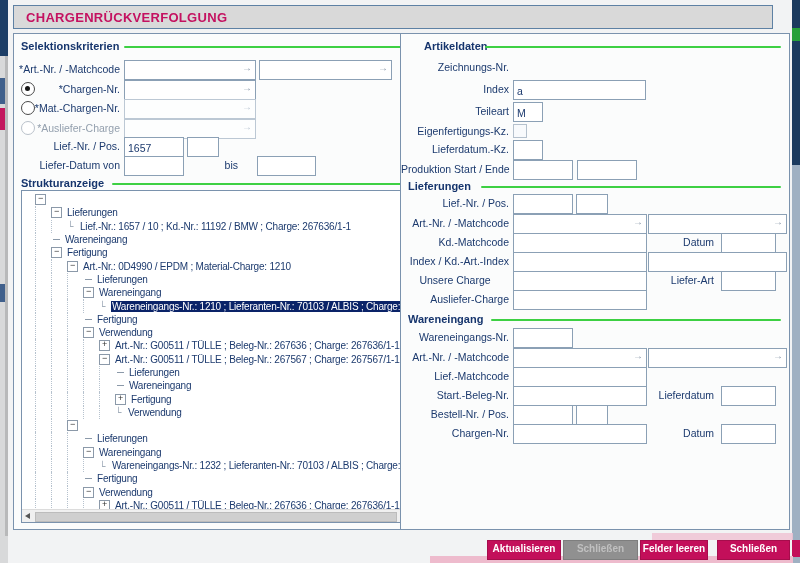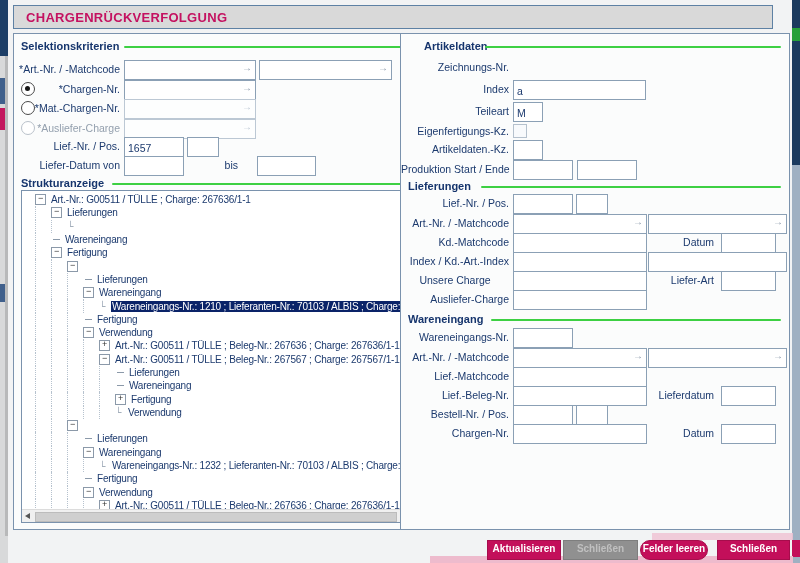--- a/index.html
+++ b/index.html
@@ -155,46 +155,47 @@
     <input style="">
   </div>
 
   <span class="sec-head" style="left:7px;top:143px;">Strukturanzeige</span>
   <div class="gline" style="left:98px;right:8px;top:149px;"></div>
 
   <div class="tree">
     <div class="tree-rows">
         <div class="trow">
           <span class="nbox">−</span>
-          <span class="ttxt">Art.-Nr.: G00511 / TÜLLE ; Charge: 267636/1-1</span>
         </div>
         <div class="trow">
           <span class="guide"></span>
           <span class="nbox">−</span>
           <span class="ttxt">Lieferungen</span>
         </div>
         <div class="trow">
           <span class="guide"></span>
           <span class="guide"></span>
           <span class="elbow">└</span>
+          <span class="ttxt">Lief.-Nr.: 1657 / 10 ; Kd.-Nr.: 11192 / BMW ; Charge: 267636/1-1</span>
         </div>
         <div class="trow">
           <span class="guide"></span>
           <span class="dashic"></span>
           <span class="ttxt">Wareneingang</span>
         </div>
         <div class="trow">
           <span class="guide"></span>
           <span class="nbox">−</span>
           <span class="ttxt">Fertigung</span>
         </div>
         <div class="trow">
           <span class="guide"></span>
           <span class="guide"></span>
           <span class="nbox">−</span>
+          <span class="ttxt">Art.-Nr.: 0D4990 / EPDM ; Material-Charge: 1210</span>
         </div>
         <div class="trow">
           <span class="guide"></span>
           <span class="guide"></span>
           <span class="guide"></span>
           <span class="dashic"></span>
           <span class="ttxt">Lieferungen</span>
         </div>
         <div class="trow">
           <span class="guide"></span>
@@ -354,21 +355,21 @@
   </div>
 
   <span class="lbl" style="left:0;top:71px;width:108px;">Teileart</span>
   <div class="fld" style="left:112px;top:68px;width:28px;">
     <input value="M" style="">
   </div>
 
   <span class="lbl" style="left:0;top:91px;width:108px;">Eigenfertigungs-Kz.</span>
   <span class="chk" style="left:112px;top:90px;"></span>
 
-  <span class="lbl" style="left:0;top:109px;width:108px;">Artikeldaten.-Kz.</span>
+  <span class="lbl" style="left:0;top:109px;width:108px;">Lieferdatum.-Kz.</span>
   <div class="fld" style="left:112px;top:106px;width:28px;">
     <input style="">
   </div>
 
   <span class="lbl" style="left:0;top:129px;width:108px;">Produktion Start / Ende</span>
   <div class="fld" style="left:112px;top:126px;width:58px;">
     <input style="">
   </div>
   <div class="fld" style="left:176px;top:126px;width:58px;">
     <input style="">
@@ -420,31 +421,31 @@
     <span class="arr">→</span>
   </div>
   <div class="fld" style="left:247px;top:314px;width:137px;">
     <input style="">
     <span class="arr">→</span>
   </div>
 
   <span class="lbl" style="left:0;top:336px;width:108px;">Lief.-Matchcode</span>
   <div class="fld" style="left:112px;top:333px;width:132px;"><input style=""></div>
 
-  <span class="lbl" style="left:0;top:355px;width:108px;">Lief.-Beleg-Nr.</span>
+  <span class="lbl" style="left:0;top:355px;width:108px;">Start.-Beleg-Nr.</span>
   <div class="fld" style="left:112px;top:352px;width:132px;"><input style=""></div>
   <span class="lbl" style="left:234px;top:355px;width:79px;">Lieferdatum</span>
   <div class="fld" style="left:320px;top:352px;width:53px;"><input style=""></div>
 
   <span class="lbl" style="left:0;top:374px;width:108px;">Bestell-Nr. / Pos.</span>
   <div class="fld" style="left:112px;top:371px;width:58px;"><input style=""></div>
   <div class="fld" style="left:175px;top:371px;width:30px;"><input style=""></div>
 
   <span class="lbl" style="left:0;top:393px;width:108px;">Chargen-Nr.</span>
   <div class="fld" style="left:112px;top:390px;width:132px;"><input style=""></div>
   <span class="lbl" style="left:240px;top:393px;width:73px;">Datum</span>
   <div class="fld" style="left:320px;top:390px;width:53px;"><input style=""></div>
 </div>
 
 <div class="btn" style="left:487px;width:72px;">Aktualisieren</div>
 <div class="btn disabled" style="left:563px;width:73px;">Schließen</div>
-<div class="btn" style="left:640px;width:66px;border-radius:10px;">Felder leeren</div>
+<div class="btn" style="left:640px;width:66px;">Felder leeren</div>
 <div class="btn" style="left:717px;width:71px;">Schließen</div>
 
 </body></html>

